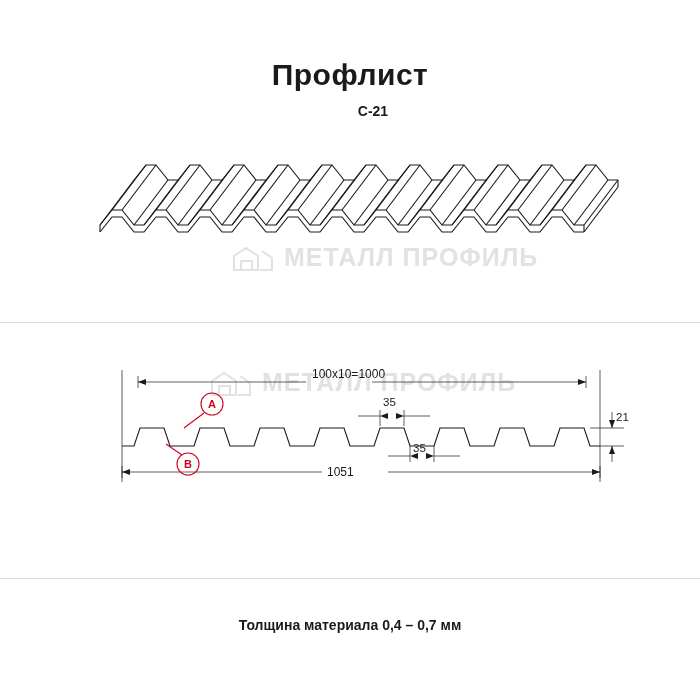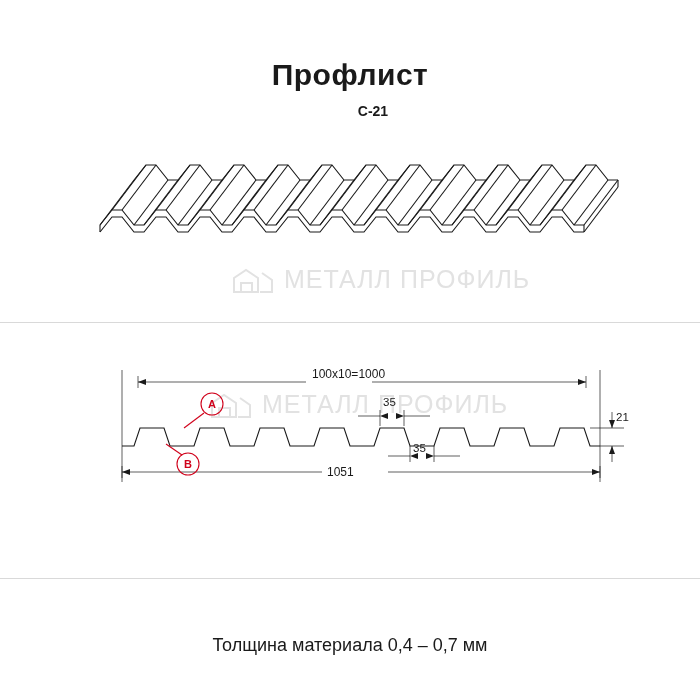--- a/index.html
+++ b/index.html
@@ -37,26 +37,26 @@
     left: 0;
     width: 700px;
     text-align: center;
     font-size: 14px;
     font-weight: bold;
     color: #1a1a1a;
     padding-left: 23px;
   }
   .footnote {
     position: absolute;
-    top: 635px;
+    top: 617px;
     left: 0;
     width: 700px;
     text-align: center;
-    font-size: 18px;
-    font-weight: normal;
+    font-size: 14px;
+    font-weight: bold;
     color: #1a1a1a;
   }
   .divider {
     position: absolute;
     left: 0;
     width: 700px;
     height: 1px;
     background: #d9d9d9;
   }
   .divider.top { top: 322px; }
@@ -73,25 +73,24 @@
     position: absolute;
     top: 350px;
     left: 100px;
     width: 532px;
     height: 145px;
   }
   .wm {
     position: absolute;
     pointer-events: none;
     color: #e2e2e2;
-    font-weight: normal;
+    font-weight: bold;
     font-size: 25px;
     letter-spacing: 1px;
     white-space: nowrap;
-    margin-top: 22px;
   }
   .wm1 { top: 243px; left: 232px; }
   .wm2 { top: 368px; left: 210px; }
   .wm-ico {
     display: inline-block;
     vertical-align: middle;
     margin-right: 8px;
   }
   svg { display: block; overflow: visible; }
   .ln { fill: none; stroke: #1a1a1a; stroke-width: 1.1; }

